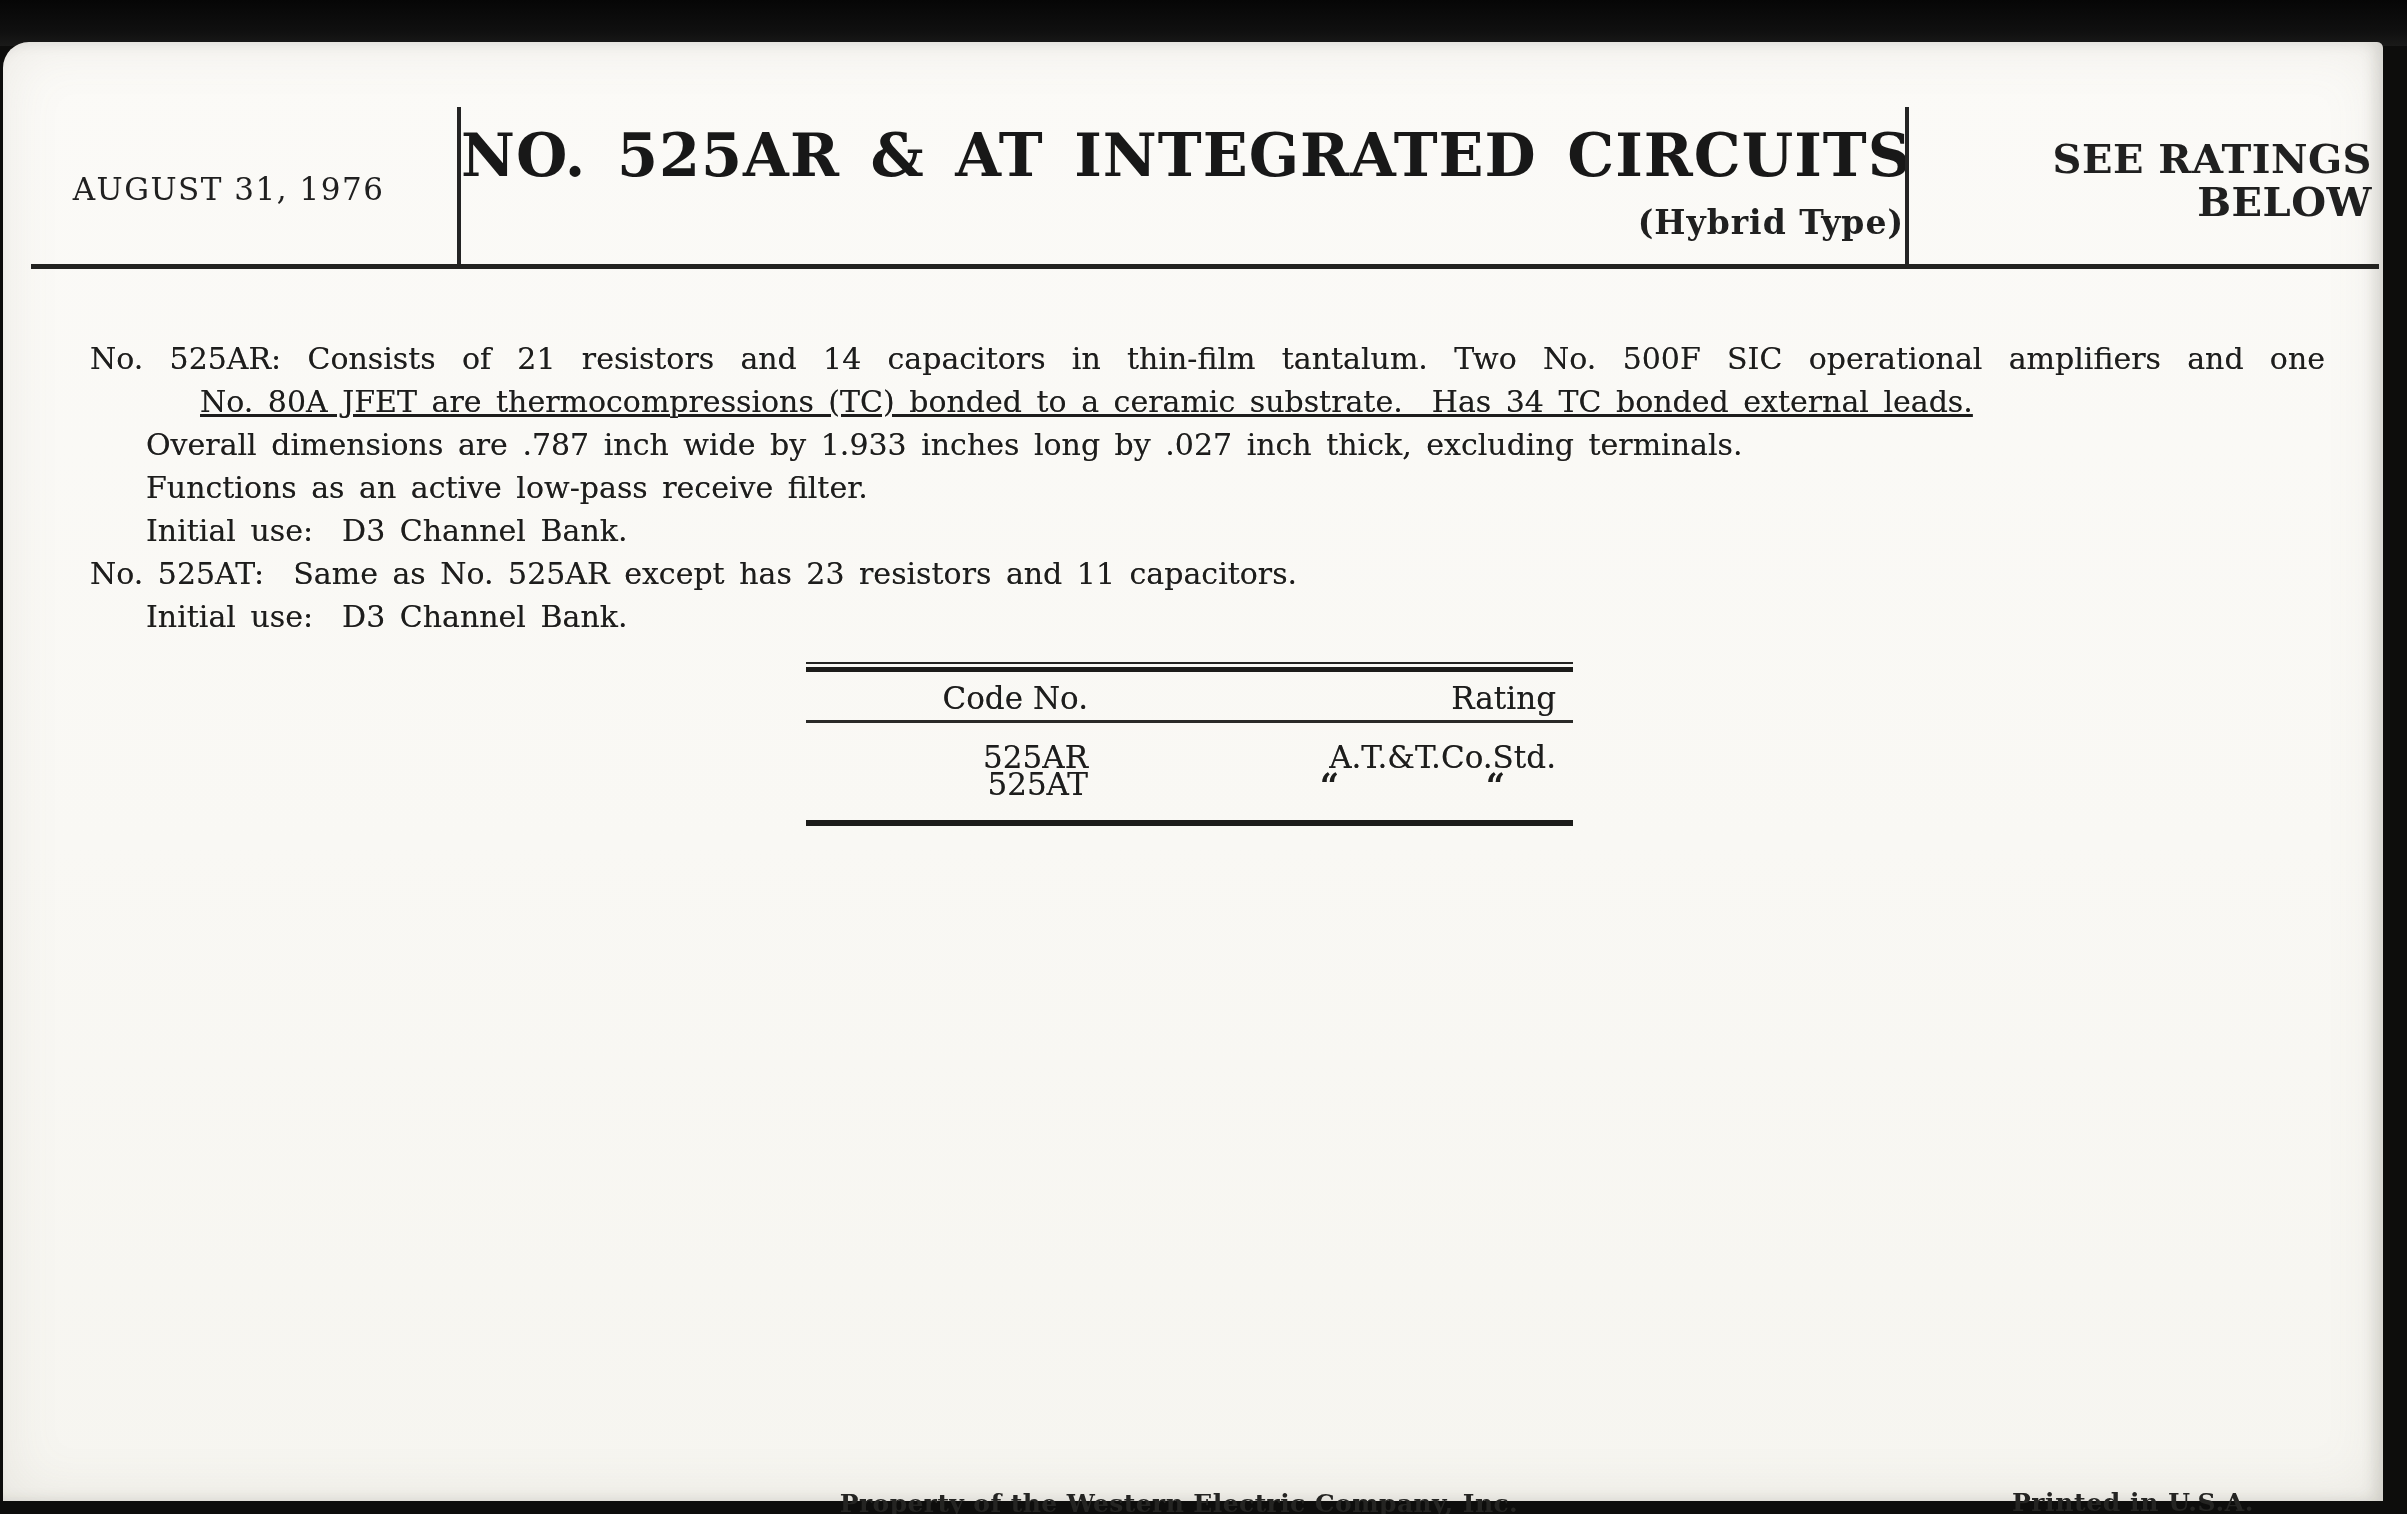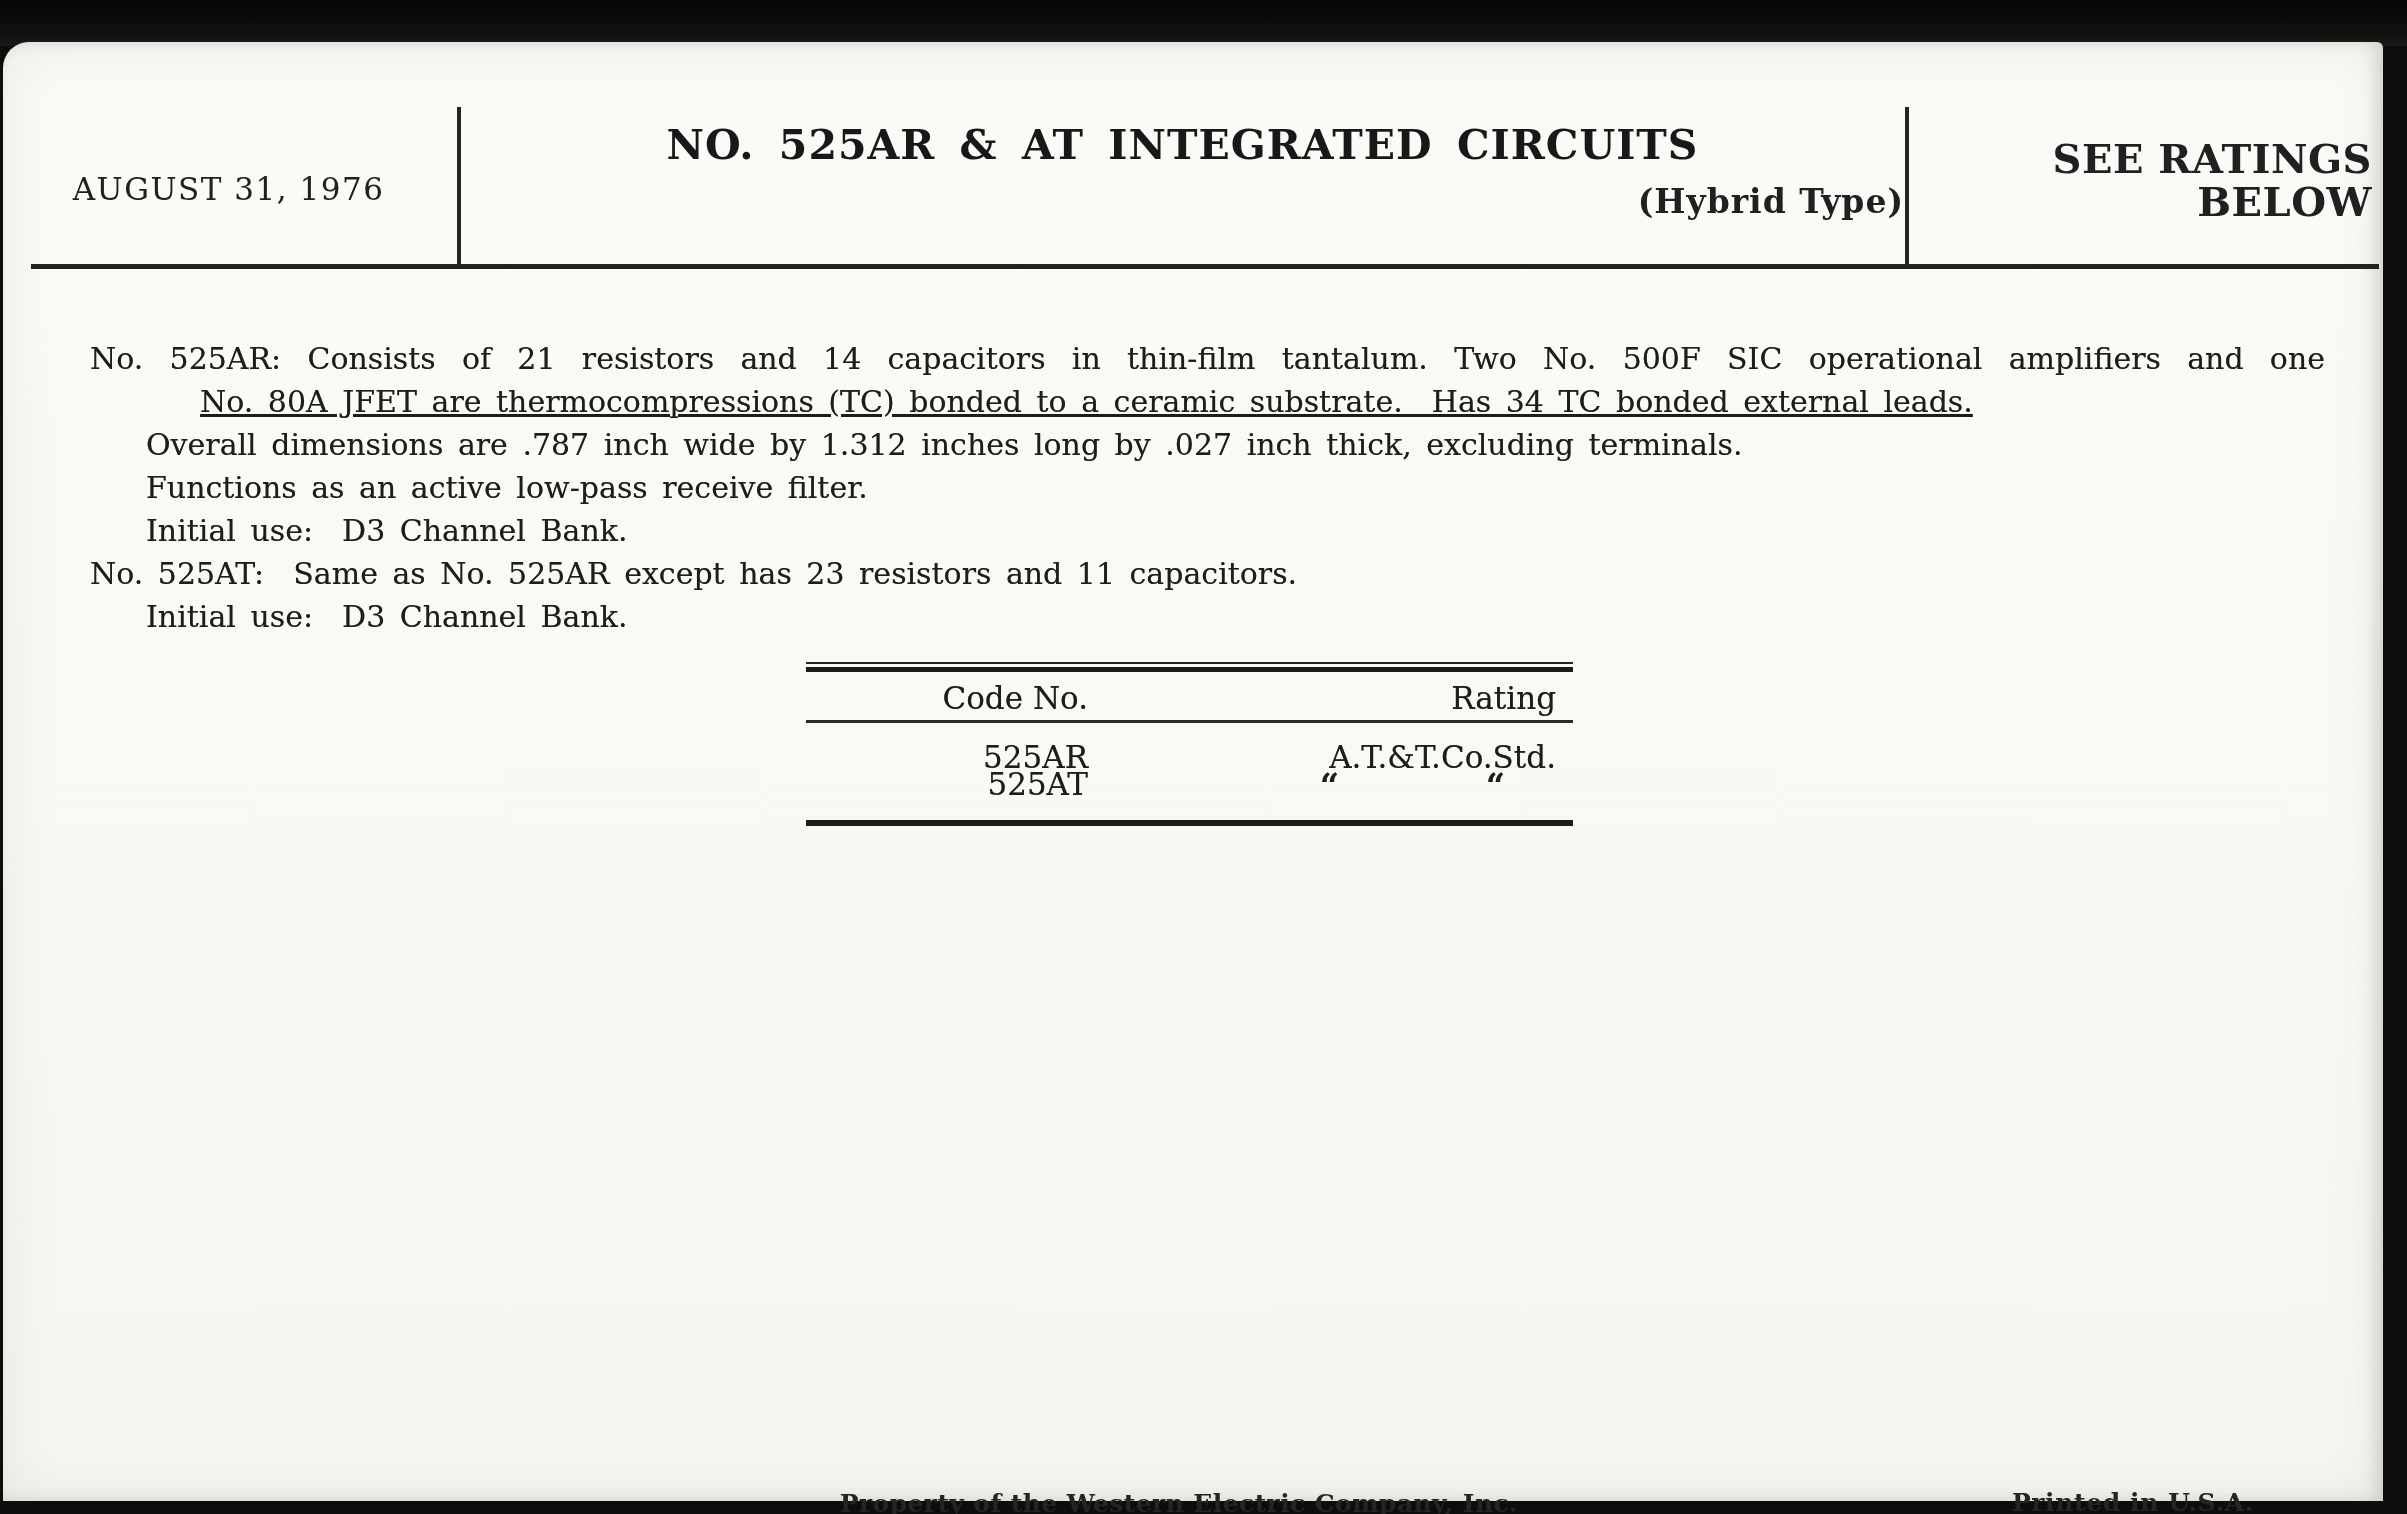--- a/index.html
+++ b/index.html
@@ -51,21 +51,21 @@
     background: #242424;
   }
   .vrule-left  { left: 454px; }
   .vrule-right { left: 1902px; }
   .hdr-center {
     position: absolute;
     left: 458px; top: 79px; width: 1443px;
     text-align: center;
   }
   .hdr-title {
-    font-size: 41px; font-weight: bold;
+    font-size: 59px; font-weight: bold;
     letter-spacing: 1px; word-spacing: 9px;
     color: #181818;
     white-space: nowrap;
   }
   .hdr-subtitle {
     margin-top: 13px;
     font-size: 33px; font-weight: bold;
     letter-spacing: 1px;
     color: #202020;
     text-align: right;
@@ -172,21 +172,21 @@
     <div class="hdr-note">
       <div>SEE RATINGS</div>
       <div>BELOW</div>
     </div>
 
     <div class="hrule"></div>
 
     <div class="body-block">
       <div class="bline justify">No. 525AR:  Consists of 21 resistors and 14 capacitors in thin-film tantalum.  Two No. 500F SIC operational amplifiers and one</div>
       <div class="bline indent2">No. 80A JFET are thermocompressions (TC) bonded to a ceramic substrate.  Has 34 TC bonded external leads.</div>
-      <div class="bline indent1">Overall dimensions are .787 inch wide by 1.312 inches long by .027 inch thick, excluding terminals.</div>
+      <div class="bline indent1">Overall dimensions are .787 inch wide by 1.933 inches long by .027 inch thick, excluding terminals.</div>
       <div class="bline indent1">Functions as an active low-pass receive filter.</div>
       <div class="bline indent1">Initial use:  D3 Channel Bank.</div>
       <div class="bline">No. 525AT:  Same as No. 525AR except has 23 resistors and 11 capacitors.</div>
       <div class="bline indent1">Initial use:  D3 Channel Bank.</div>
     </div>
 
     <div class="rtable">
       <div class="rule-thin-top"></div>
       <div class="rule-thick-top"></div>
 

